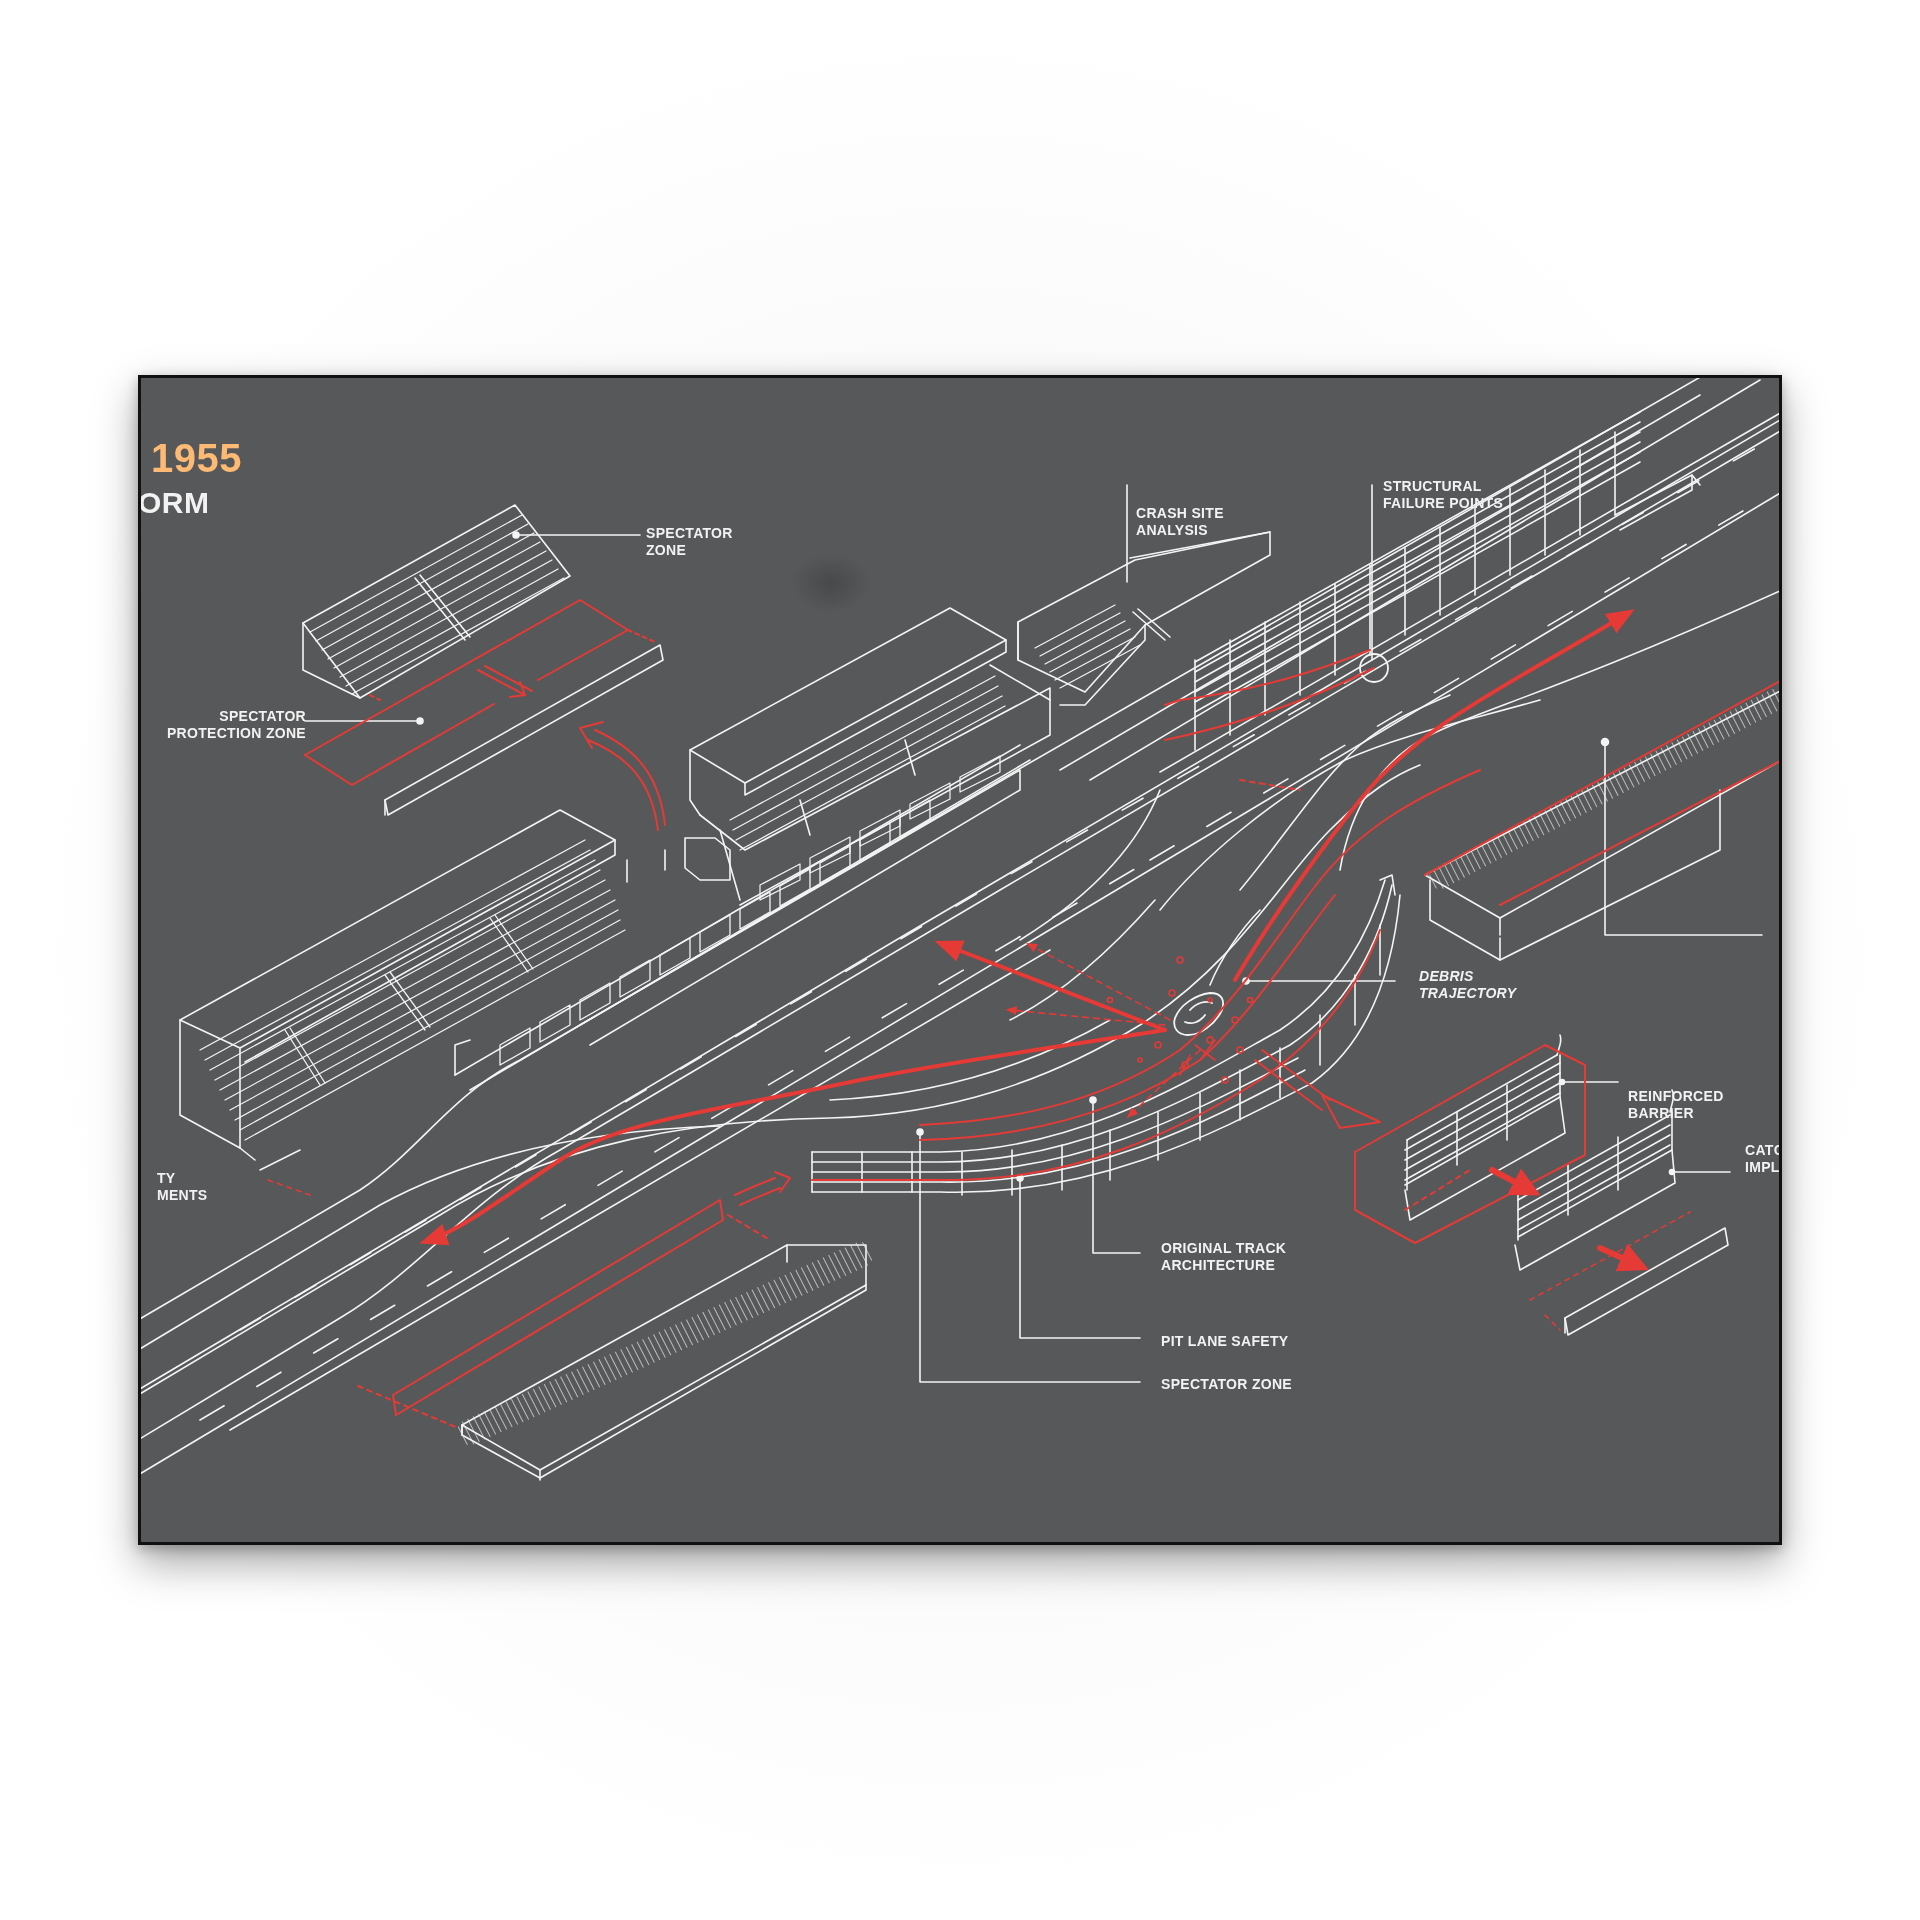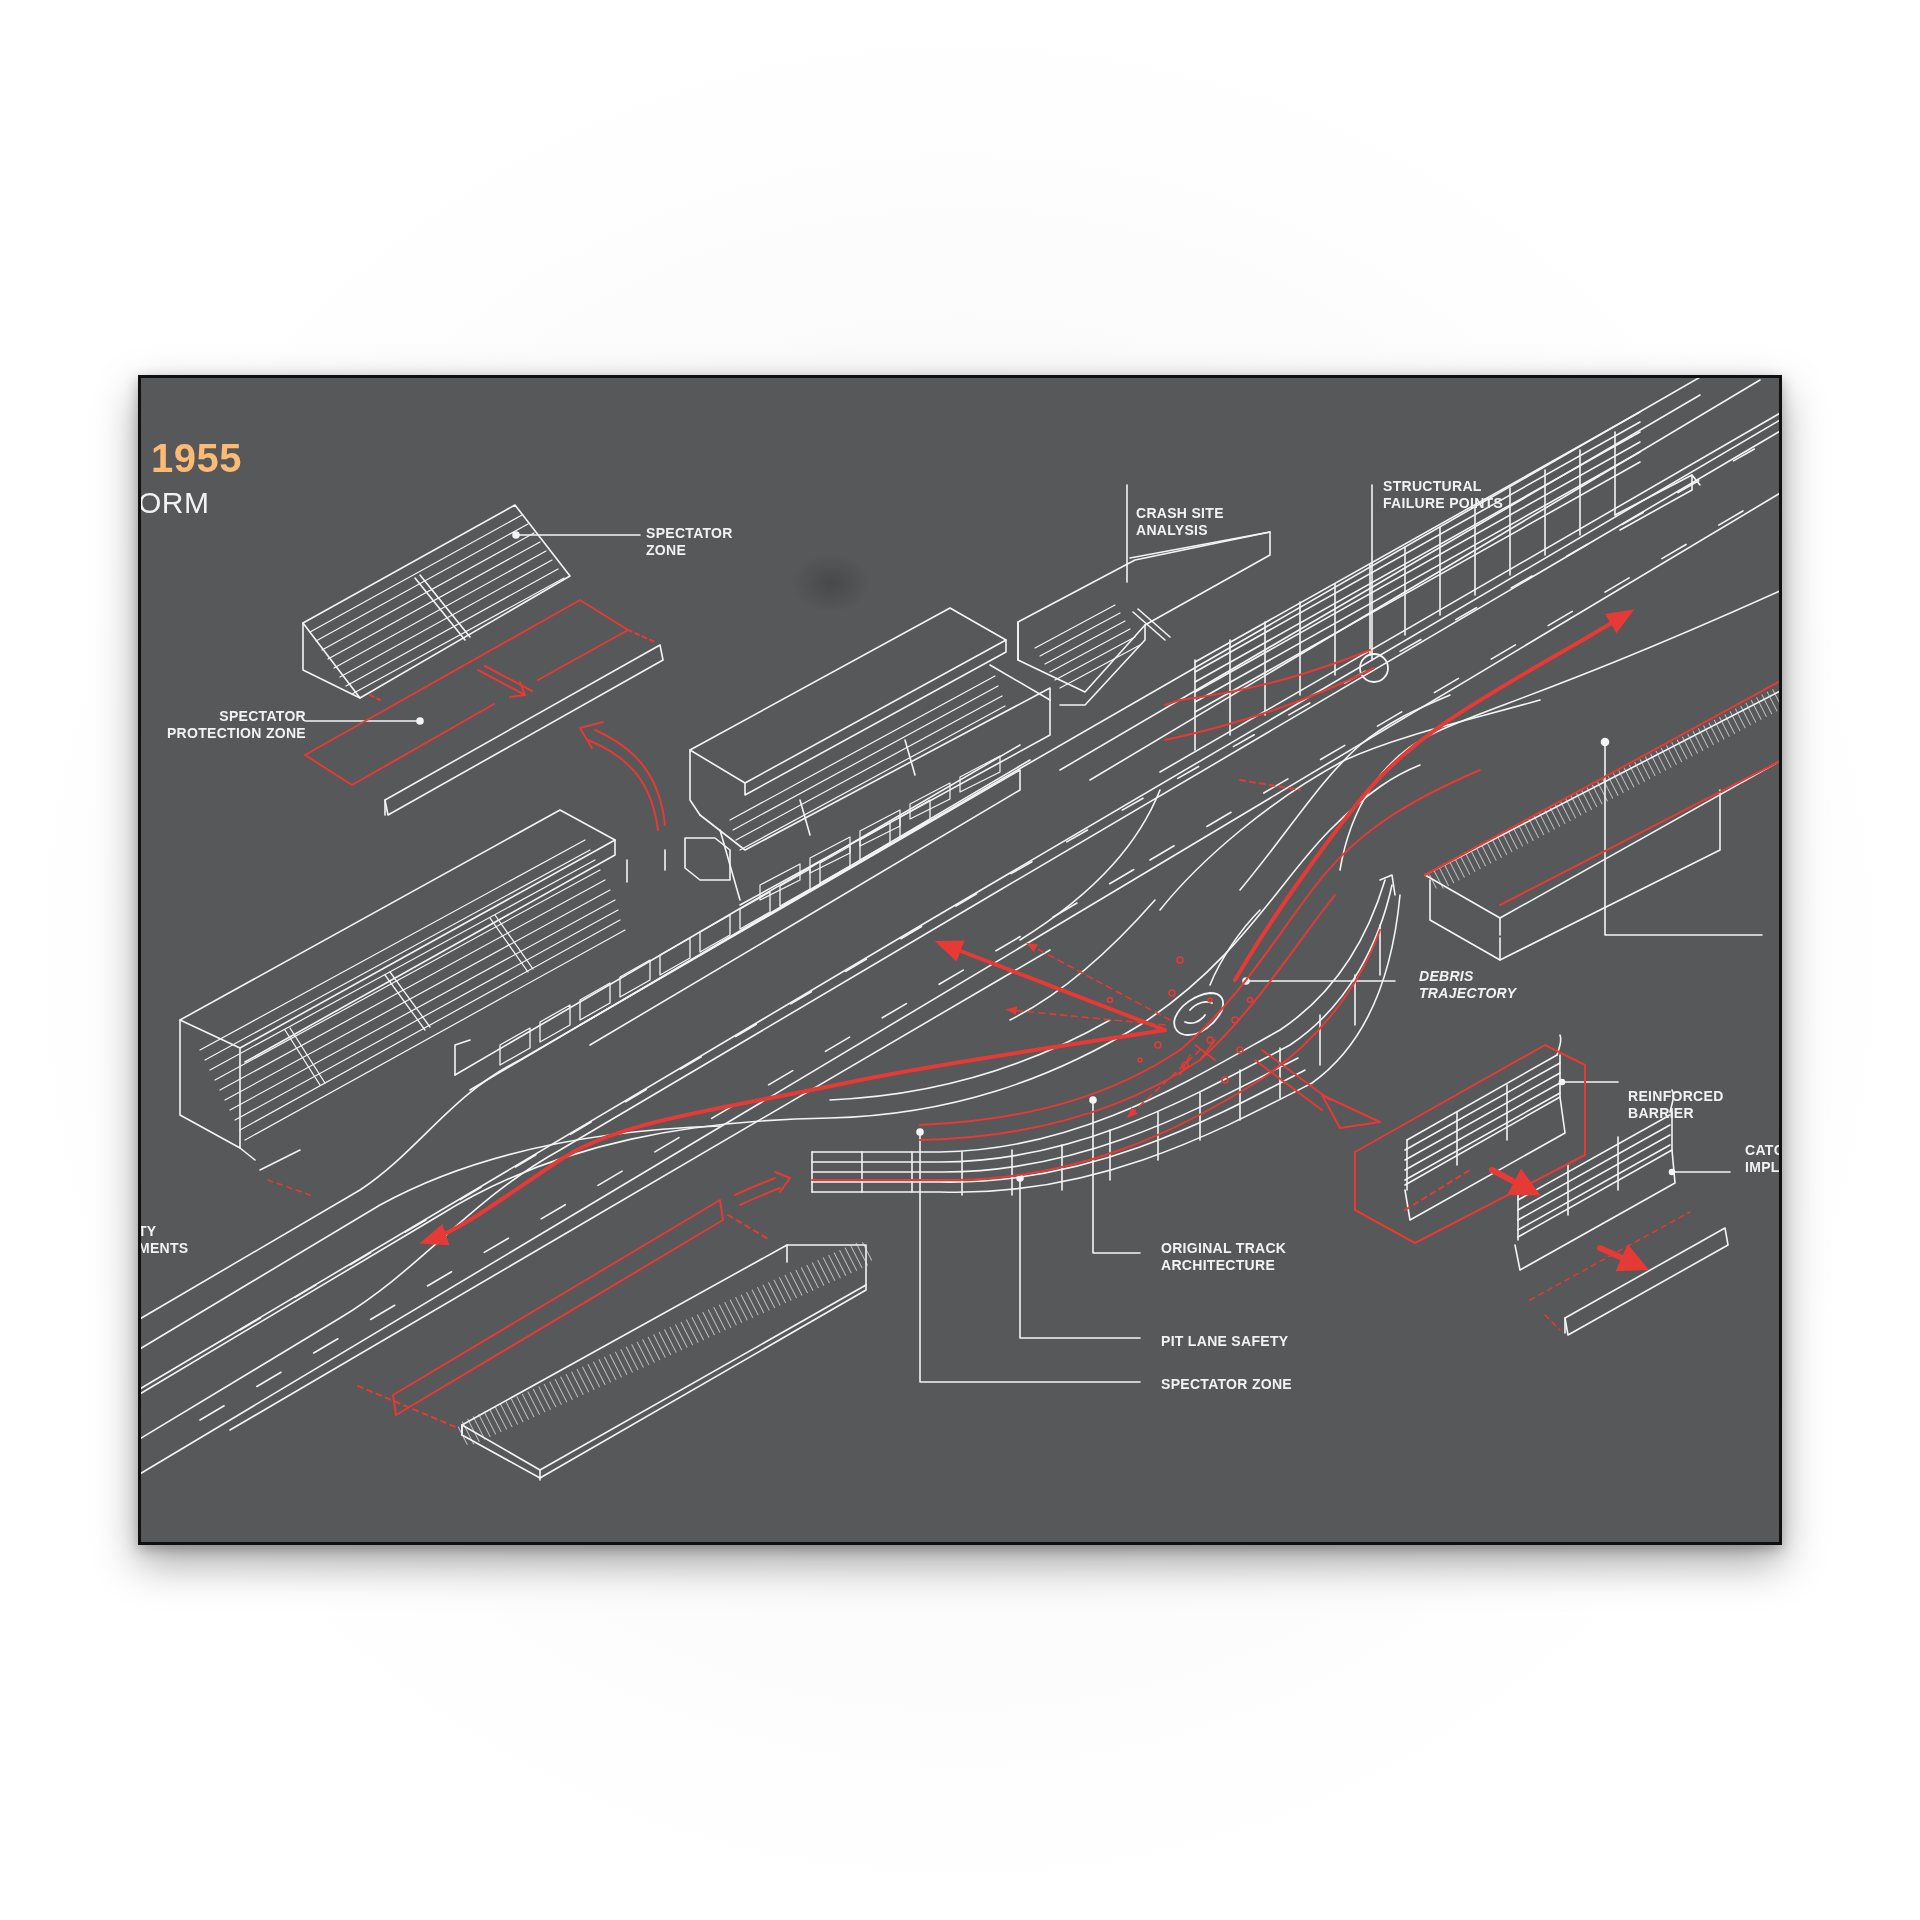--- a/index.html
+++ b/index.html
@@ -21,21 +21,21 @@
     .smudge {
       position: absolute; left: 650px; top: 175px; width: 80px; height: 60px; border-radius: 50%;
       background: radial-gradient(ellipse, rgba(60,60,62,0.55) 0%, rgba(86,88,90,0) 70%);
     }
     .title-year {
       position: absolute; left: 10px; top: 60px; color: #fdba74;
       font-weight: 700; font-size: 40px; letter-spacing: 0.5px; line-height: 1;
     }
     .title-sub {
       position: absolute; left: -3px; top: 110px; color: #f2f2f2;
-      font-weight: 400; font-size: 30px; line-height: 1; letter-spacing: 0.5px;
+      font-weight: 700; font-size: 30px; line-height: 1; letter-spacing: 0.5px;
     }
     .label {
       position: absolute; color: #f2f2f2; font-weight: 700; font-size: 14px;
       line-height: 17px; letter-spacing: 0.3px; white-space: pre-line; text-transform: uppercase;
       font-family: "Liberation Sans Narrow", "Liberation Sans", sans-serif;
     }
     .label.right { text-align: right; }
   </style>
 </head>
 <body>
@@ -443,19 +443,19 @@
   <div class="label" style="left:995px; top:100px;margin-top:27px;">CRASH SITE
 ANALYSIS</div>
   <div class="label" style="left:1242px; top:100px;">STRUCTURAL
 FAILURE POINTS</div>
   <div class="label" style="left:1278px; top:590px;font-style:italic;">DEBRIS
 TRAJECTORY</div>
   <div class="label" style="left:1487px; top:690px;margin-top:20px;">REINFORCED
 BARRIER</div>
   <div class="label" style="left:1604px; top:764px;">CATC
 IMPLI</div>
-  <div class="label" style="left:-3px; top:845px;">TY
+  <div class="label" style="left:-3px; top:792px;padding-left:19px;">TY
 MENTS</div>
   <div class="label" style="left:1020px; top:862px;">ORIGINAL TRACK
 ARCHITECTURE</div>
   <div class="label" style="left:1020px; top:955px;">PIT LANE SAFETY</div>
   <div class="label" style="left:1020px; top:998px;">SPECTATOR ZONE</div>
 </div>
 
 </body></html>

